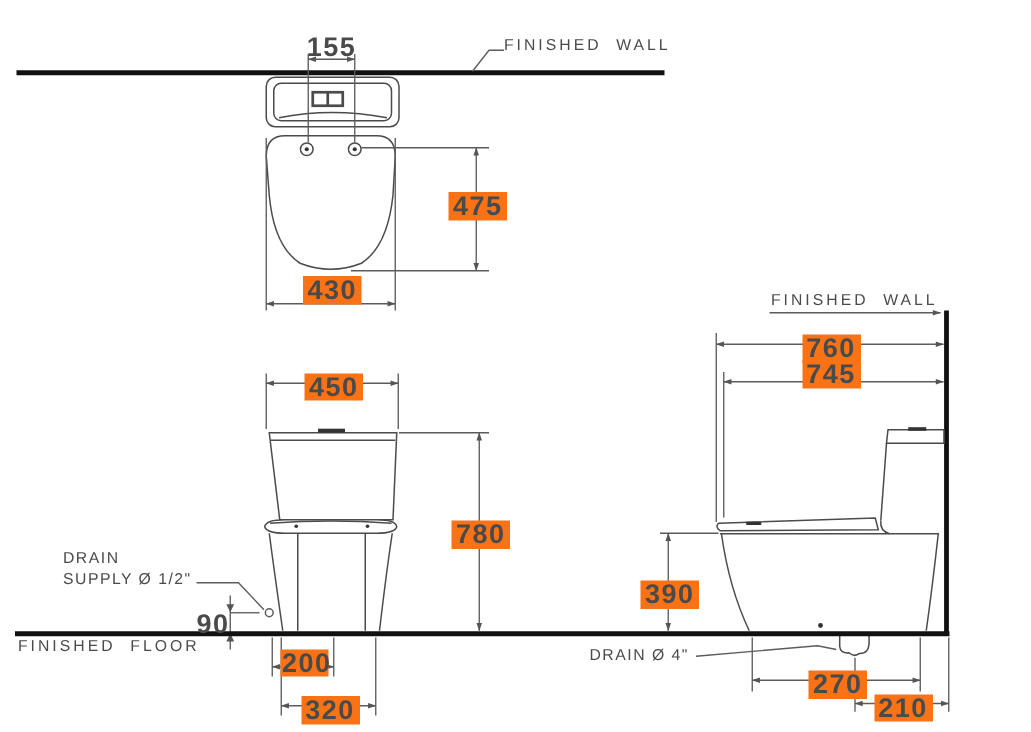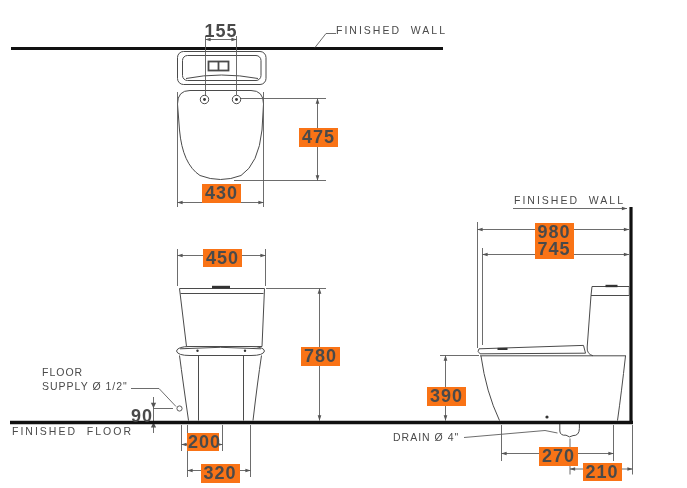--- a/index.html
+++ b/index.html
@@ -169,28 +169,28 @@
     <line x1="10" y1="422.5" x2="633" y2="422.5" stroke="#111" stroke-width="3.4"></line>
   </svg>
 
   <div class="lbl caps" style="left:336px;top:25px;">FINISHED  WALL</div>
   <div class="lbl dimnum" style="left:203px;top:22px;width:36px;">155</div>
   <div class="lbl dimnum onLine" style="left:299px;top:128px;width:37px;">475</div>
   <div class="lbl dimnum onLine" style="left:202px;top:184px;width:37px;">430</div>
 
   <div class="lbl dimnum onLine" style="left:203px;top:248.5px;width:37px;">450</div>
   <div class="lbl dimnum onLine" style="left:301px;top:347px;width:37px;">780</div>
-  <div class="lbl small" style="left:42px;top:367px;">FLOOR</div>
+  <div class="lbl small" style="left:42px;top:367px;">DRAIN</div>
   <div class="lbl small" style="left:42px;top:380.5px;">SUPPLY Ø 1/2"</div>
   <div class="lbl dimnum right" style="left:131px;top:406.5px;width:20px;">90</div>
   <div class="lbl caps" style="left:12px;top:426px;">FINISHED  FLOOR</div>
   <div class="lbl dimnum onLine" style="left:187px;top:432.5px;width:30px;">200</div>
   <div class="lbl dimnum onLine" style="left:200.5px;top:464px;width:37px;">320</div>
 
   <div class="lbl caps" style="left:514px;top:195px;">FINISHED  WALL</div>
-  <div class="lbl dimnum onLine" style="left:534.5px;top:223px;width:37px;">980</div>
+  <div class="lbl dimnum onLine" style="left:534.5px;top:223px;width:37px;">760</div>
   <div class="lbl dimnum onLine" style="left:534.5px;top:240px;width:37px;">745</div>
   <div class="lbl dimnum onLine" style="left:427px;top:387px;width:37px;">390</div>
   <div class="lbl small" style="left:393px;top:431.5px;">DRAIN Ø 4"</div>
   <div class="lbl dimnum onLine" style="left:539px;top:447px;width:37px;">270</div>
   <div class="lbl dimnum onLine" style="left:582.5px;top:462.5px;width:37px;">210</div>
 
 </div>
 
 </body></html>

